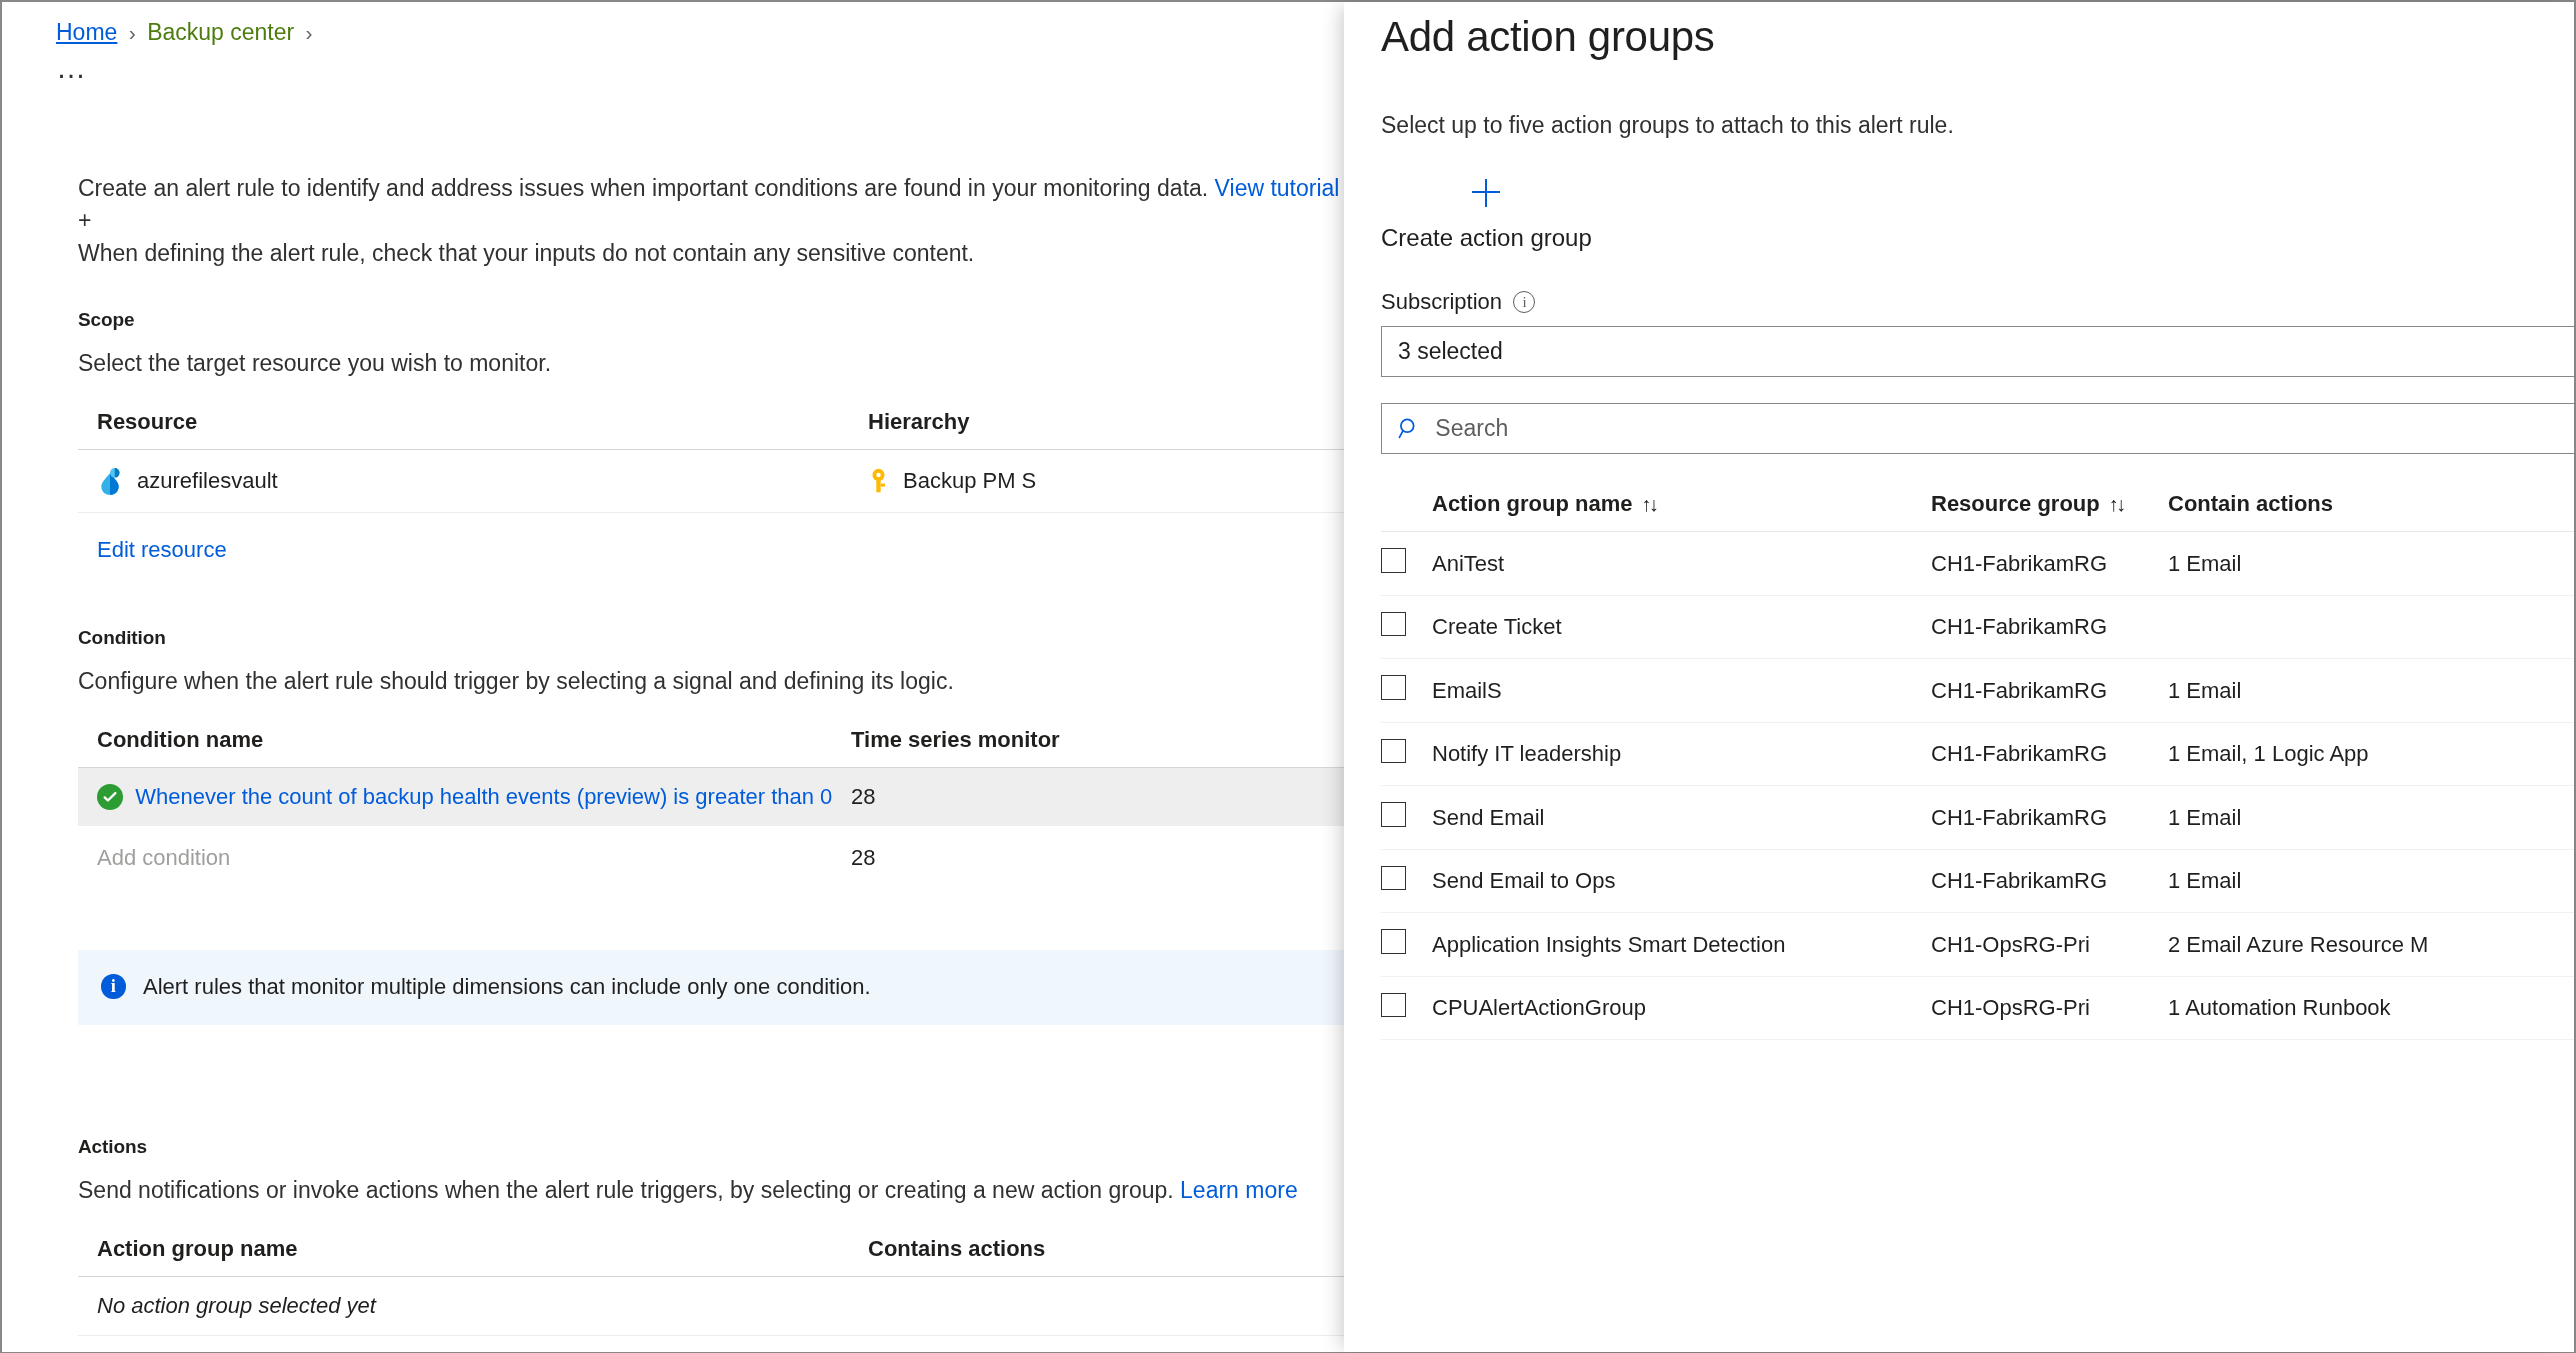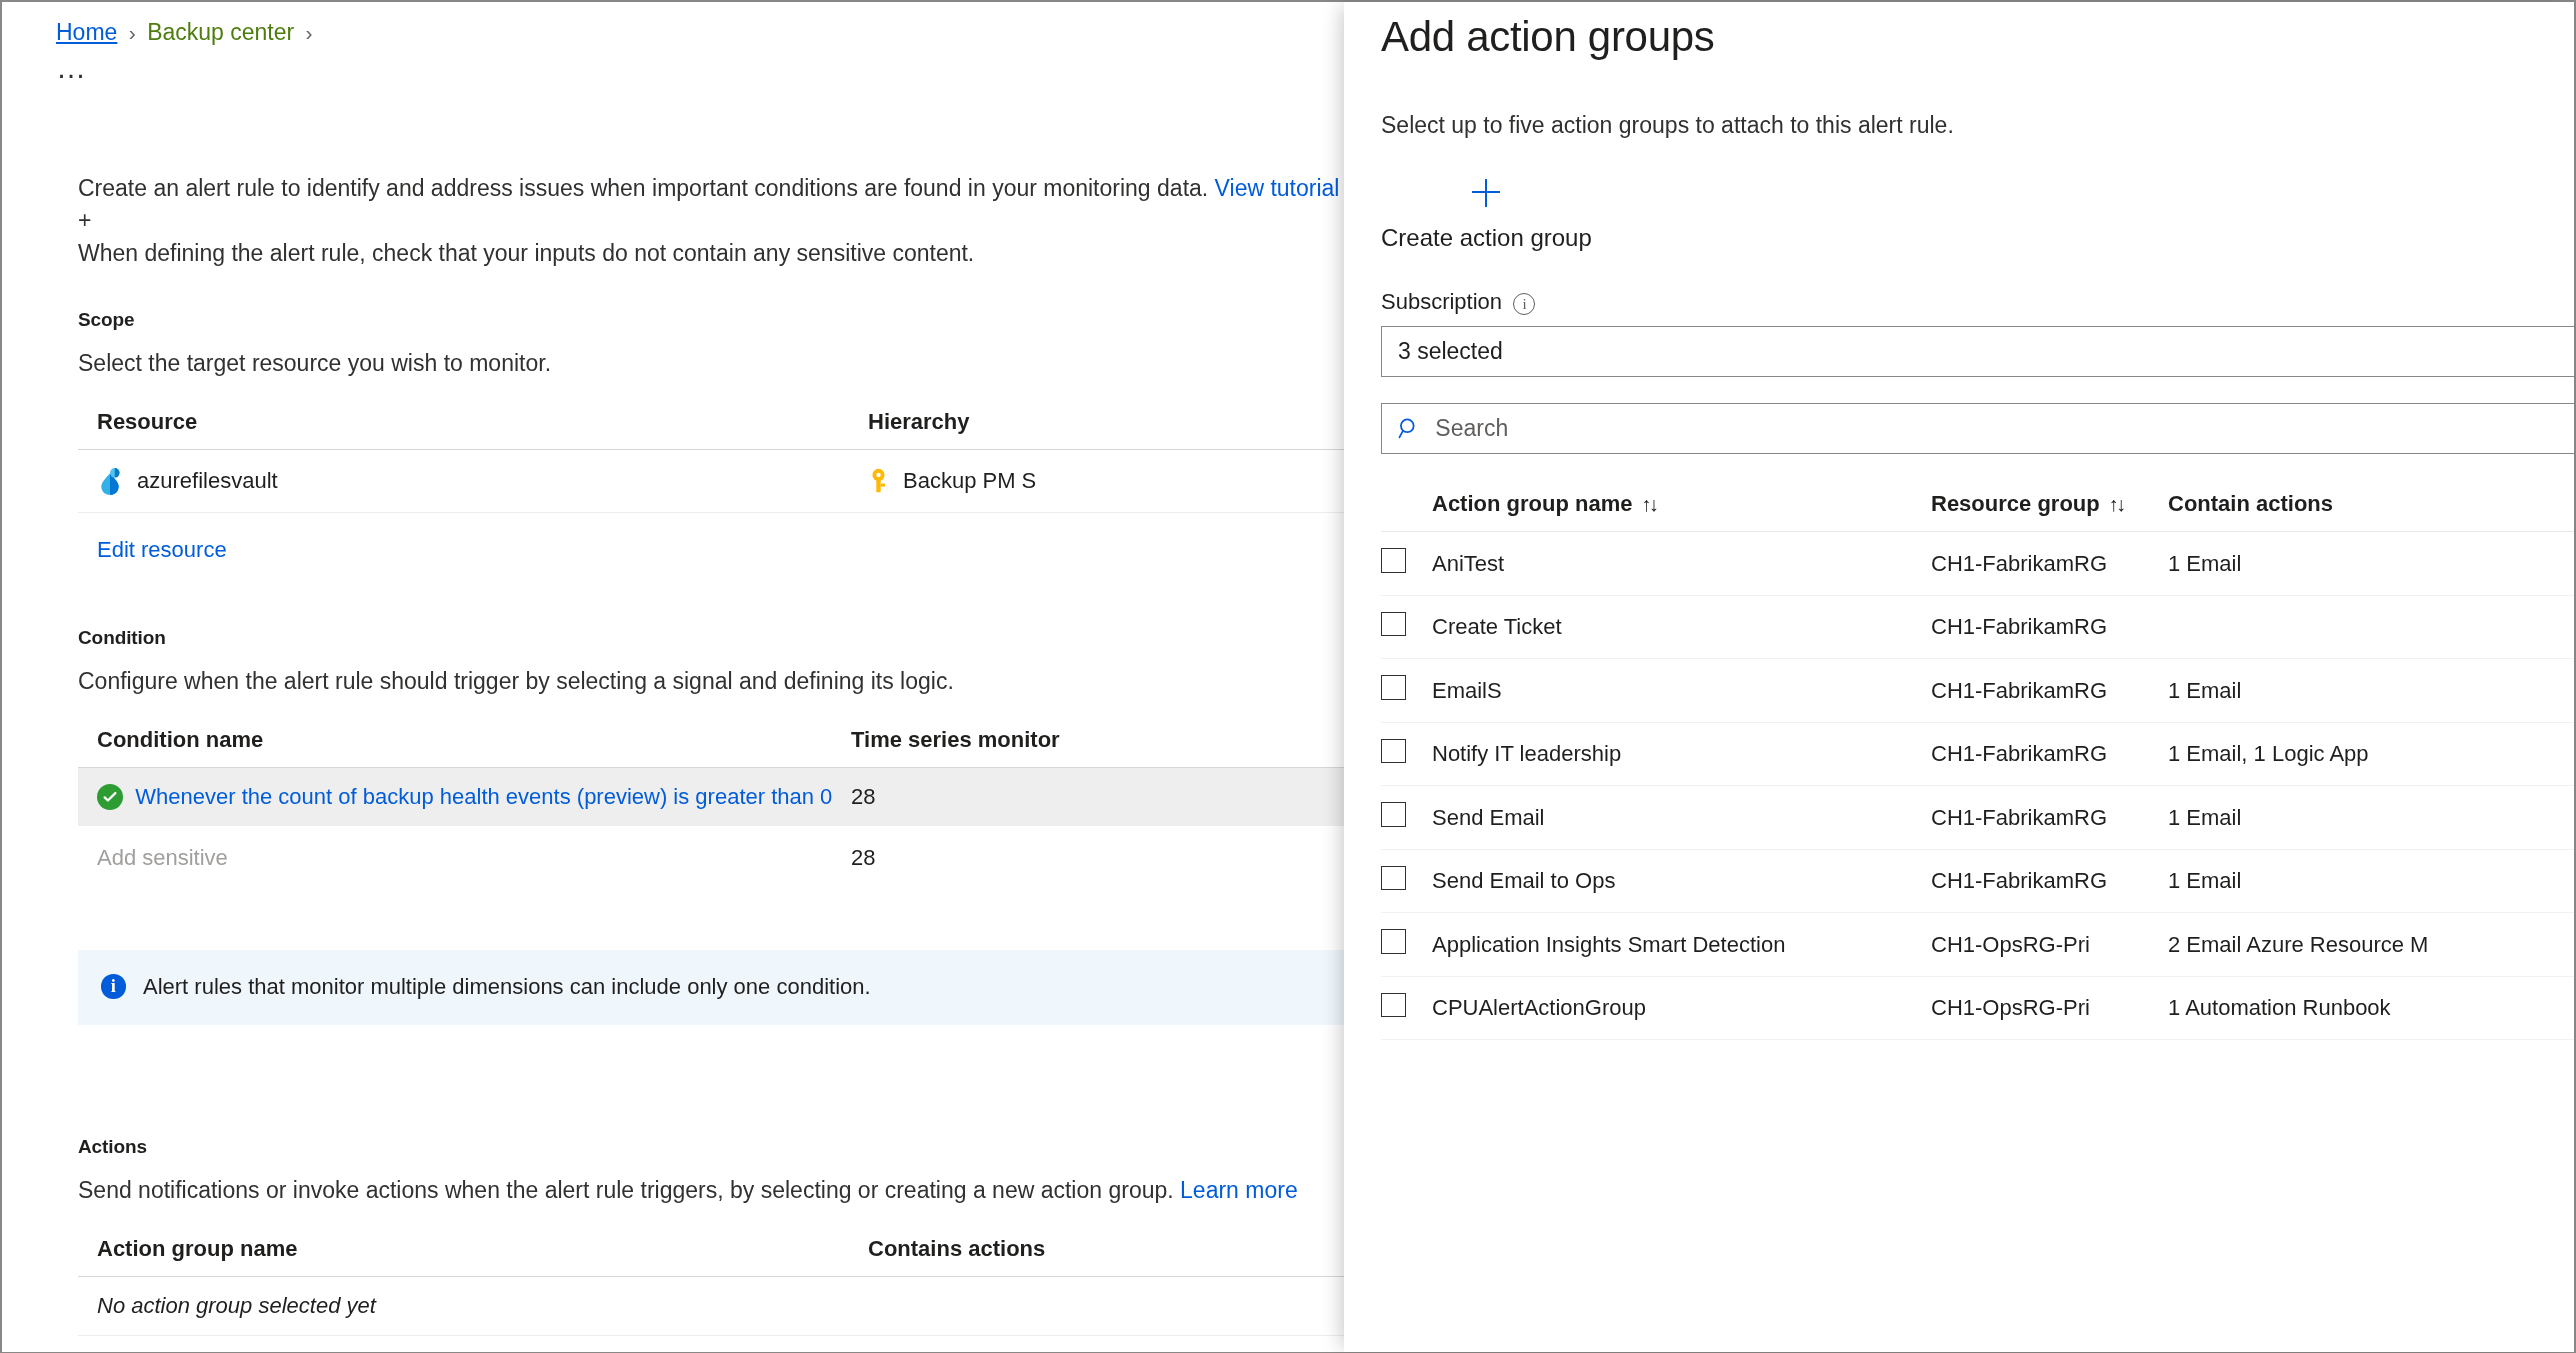--- a/index.html
+++ b/index.html
@@ -219,21 +219,21 @@
   .plus-ico::before, .plus-ico::after {
     content: "";
     position: absolute;
     background: #015cda;
   }
   .plus-ico::before { left: 0; top: 12.3px; width: 28px; height: 2.6px; }
   .plus-ico::after  { top: 0; left: 12.3px; height: 28px; width: 2.6px; }
   .create-ag-label { font-size: 24px; color: #201f1e; }
 
   .field-label-row {
-    display: flex; align-items: flex-end; gap: 11.4px;
+    display: flex; align-items: center; gap: 11.4px;
     margin-top: 37px;
   }
   .field-label { font-size: 22px; color: #201f1e; }
   .info-outline {
     width: 22px; height: 22px; border-radius: 50%;
     border: 1.8px solid #605e5c; color: #605e5c;
     font-size: 15px; font-family: "Liberation Serif", serif;
     display: inline-flex; align-items: center; justify-content: center;
     cursor: pointer; flex: 0 0 auto;
   }
@@ -396,21 +396,21 @@
                       <path d="M3 9.4l3.6 3.6L15 4.6" fill="none" stroke="#ffffff" stroke-width="2.6" stroke-linecap="round" stroke-linejoin="round"></path>
                     </svg>
                 </span>
                 <span class="cond-link">Whenever the count of backup health events (preview) is greater than 0</span>
               </span>
             </td>
             <td>28</td>
           </tr>
           <tr class="add-cond-row">
             <td>
-              <span class="add-cond">Add sensitive</span>
+              <span class="add-cond">Add condition</span>
             </td>
             <td>28</td>
           </tr>
         </tbody>
       </table>
     </div>
 
     <div class="info-banner">
       <span class="info-ico">i</span>
       <span class="info-text">Alert rules that monitor multiple dimensions can include only one condition.</span>

